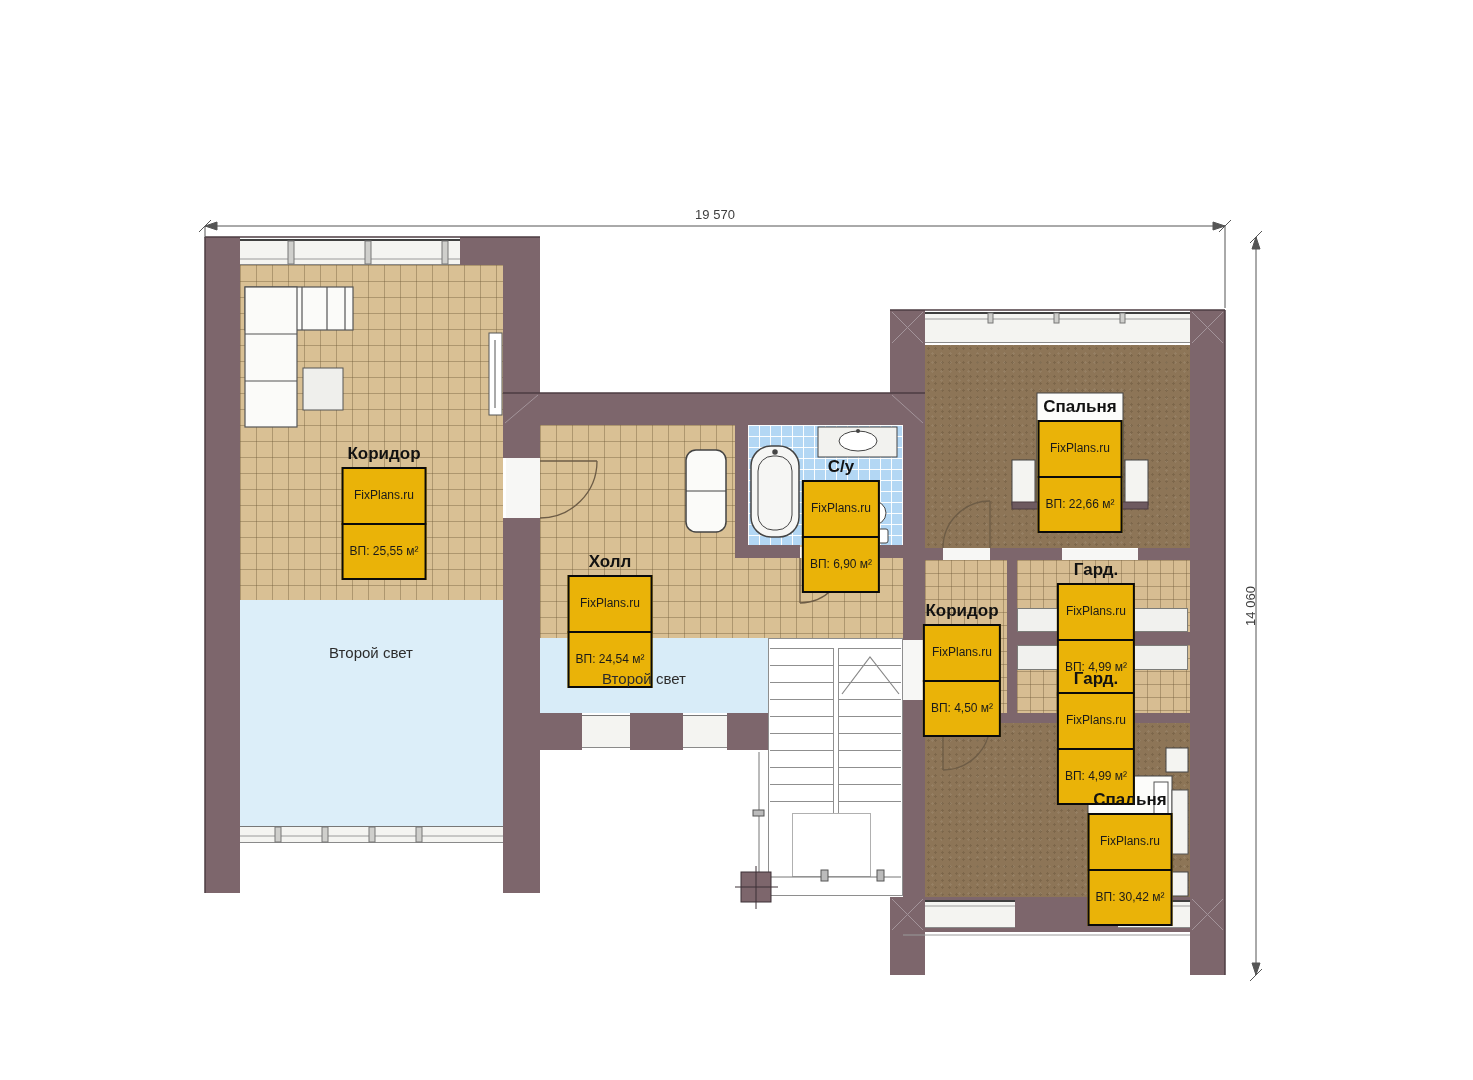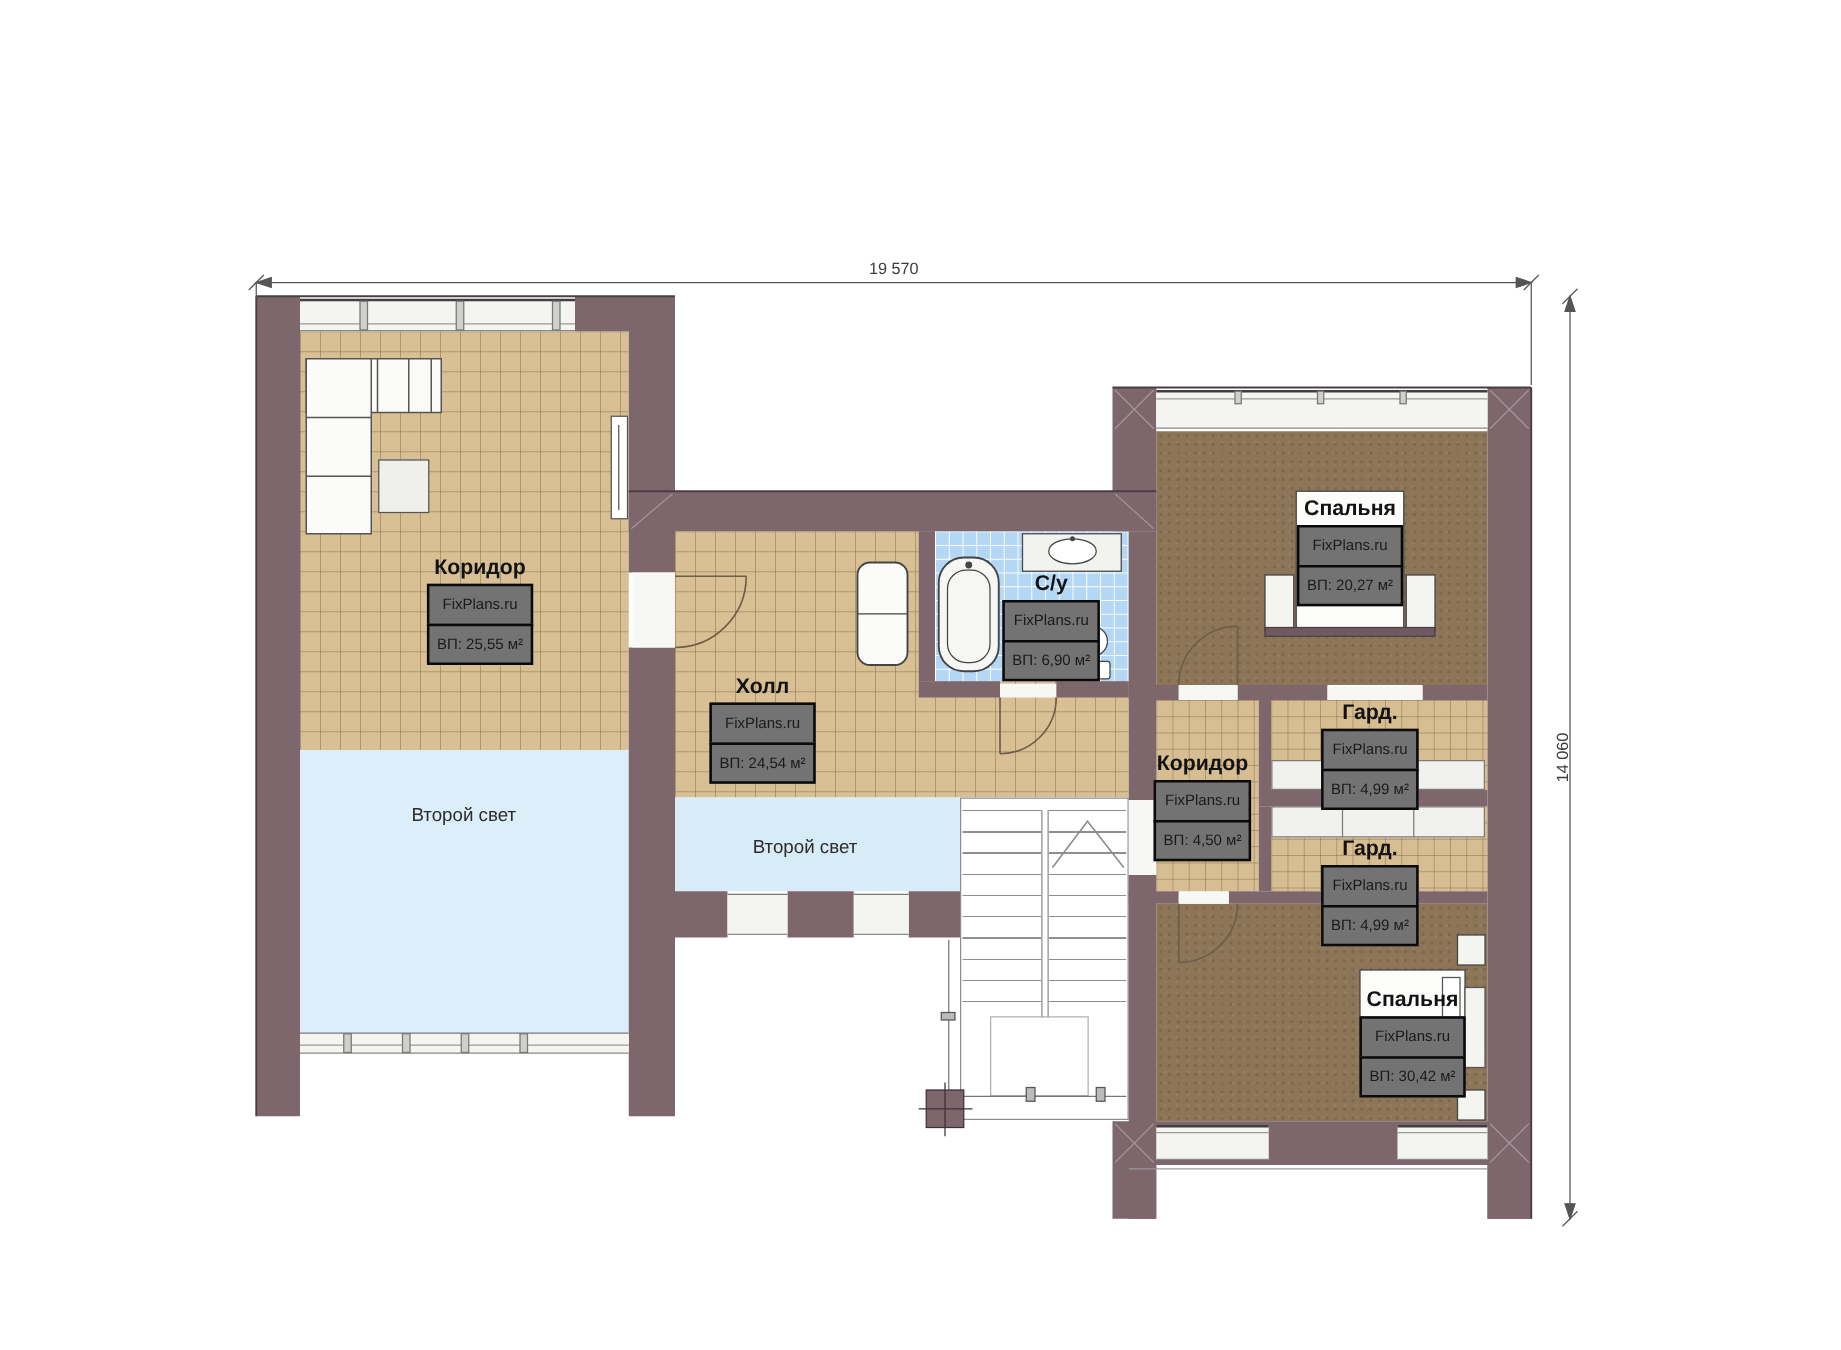--- a/index.html
+++ b/index.html
@@ -54,22 +54,22 @@
     background-image:repeating-linear-gradient(to bottom, #8f8f8f 0 1px, transparent 1px 17px);
     z-index:2;
   }
   .flight-div { background:#fff; border-left:1px solid #8f8f8f; border-right:1px solid #8f8f8f; box-sizing:border-box; z-index:2; }
   .landing { border:1px solid #b0b0b0; box-sizing:border-box; z-index:2; }
   svg.overlay { position:absolute; left:0; top:0; z-index:5; pointer-events:none; }
   
   .rlabel { position:absolute; transform:translateX(-50%); text-align:center; z-index:6; color:#121212; }
   .rlabel .name { font-size:17px; font-weight:bold; white-space:nowrap; margin-bottom:3px; }
   .rlabel .box {
-    display:block; background:#737373; border:2px solid #0a0a0a; color:#1a1a1a;
-    font-size:12px; line-height:1.3; padding:7px 6px; white-space:nowrap; margin-top:-2px;
+    display:block; background:#eab308; border:2px solid #0a0a0a; color:#1a1a1a;
+    font-size:12px; line-height:1.3; padding:19px 6px; white-space:nowrap; margin-top:-2px;
   }
   .rlabel .box:first-of-type { margin-top:0; }
   .void-label {
     position:absolute; transform:translate(-50%,-50%); z-index:6;
     font-size:15px; color:#2c2c2c; white-space:nowrap;
   }
   .dim-label { position:absolute; z-index:6; font-size:13px; color:#3d3d3d; white-space:nowrap; }
 </style>
 </head>
 <body>
@@ -284,36 +284,36 @@
 
   <div class="dim-label" style="left:715px;top:207px;transform:translateX(-50%);">19 570</div>
   <div class="dim-label" style="left:1250px;top:606px;transform:translate(-50%,-50%) rotate(-90deg);">14 060</div>
 
   <div class="rlabel" style="left:384px;top:444px;">
     <div class="name">Коридор</div>
     <span class="box">FixPlans.ru</span>
     <span class="box">ВП: 25,55 м²</span>
   </div>
 
-  <div class="rlabel" style="left:610px;top:539px;">
+  <div class="rlabel" style="left:610px;top:552px;">
     <div class="name">Холл</div>
     <span class="box">FixPlans.ru</span>
     <span class="box">ВП: 24,54 м²</span>
   </div>
 
   <div class="rlabel" style="left:841px;top:457px;">
     <div class="name">С/у</div>
     <span class="box">FixPlans.ru</span>
     <span class="box">ВП: 6,90 м²</span>
   </div>
 
   <div class="rlabel" style="left:1080px;top:397px;">
     <div class="name">Спальня</div>
     <span class="box">FixPlans.ru</span>
-    <span class="box">ВП: 20,27 м²</span>
+    <span class="box">ВП: 22,66 м²</span>
   </div>
 
   <div class="rlabel" style="left:962px;top:601px;">
     <div class="name">Коридор</div>
     <span class="box">FixPlans.ru</span>
     <span class="box">ВП: 4,50 м²</span>
   </div>
 
   <div class="rlabel" style="left:1096px;top:560px;">
     <div class="name">Гард.</div>

